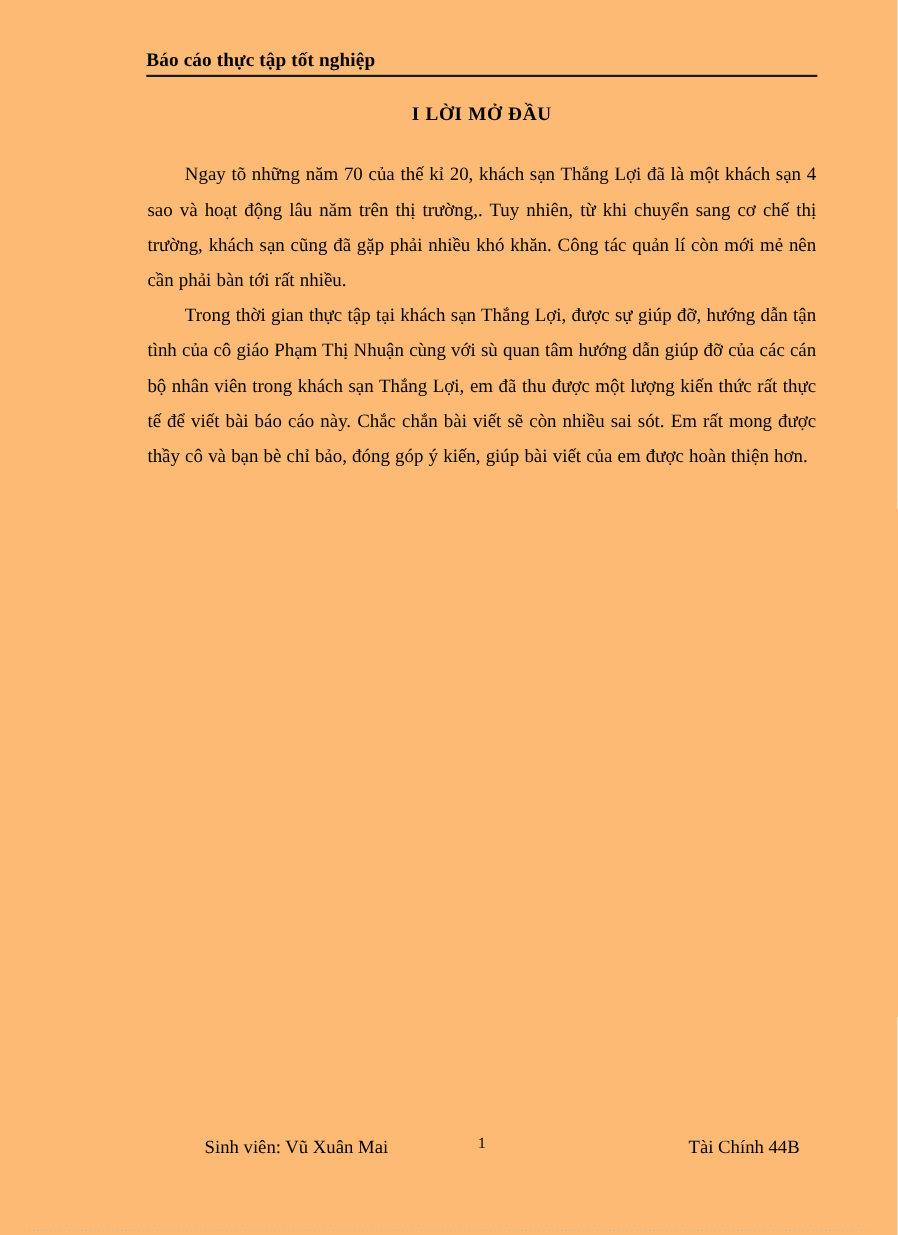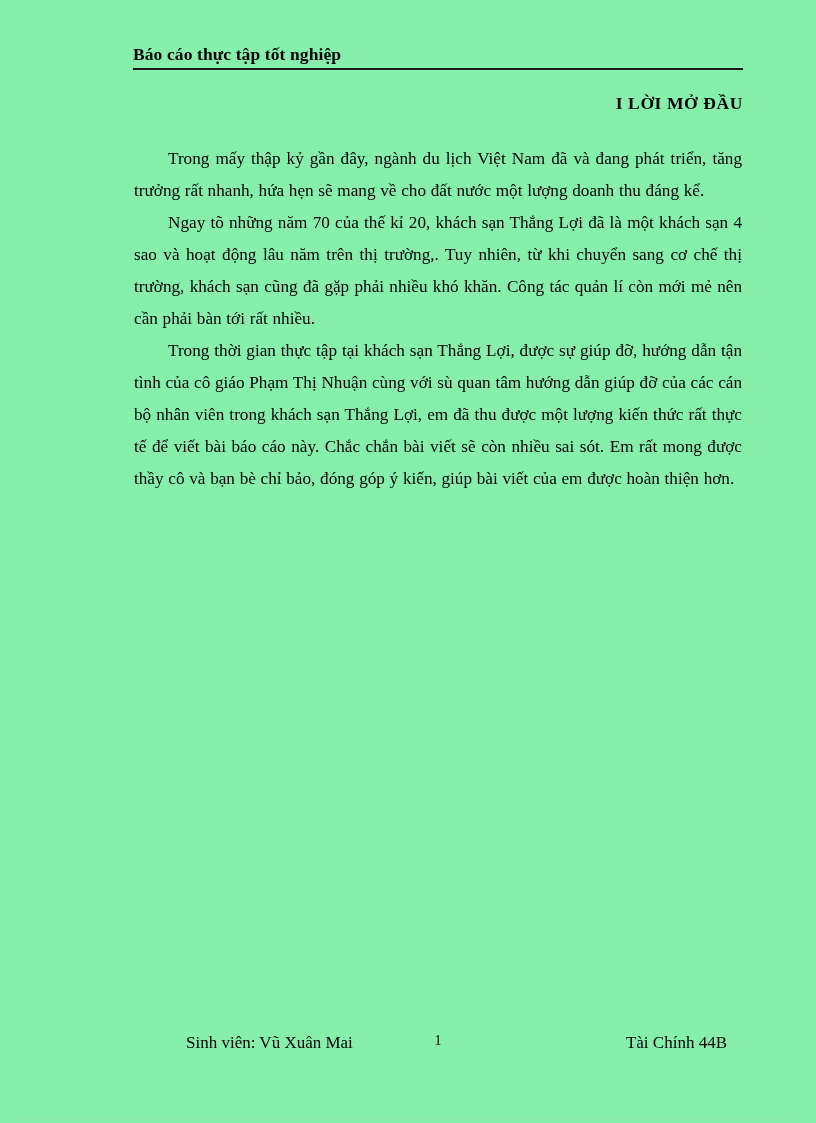--- a/index.html
+++ b/index.html
@@ -4,21 +4,21 @@
 <style>
   html, body {
     margin: 0;
     padding: 0;
     background: #ffffff;
   }
   .page {
     position: relative;
     width: 816px;
     height: 1123px;
-    background: #86efac;
+    background: #fdba74;
     overflow: hidden;
     font-family: "Liberation Serif", "DejaVu Serif", serif;
     color: #000000;
     box-sizing: border-box;
   }
 
   
   .header {
     position: absolute;
     left: 133px;
@@ -39,21 +39,21 @@
     width: 610px;
     height: 0;
   }
 
   
   .doc-title {
     position: absolute;
     left: 133px;
     top: 93px;
     width: 610px;
-    text-align: right;
+    text-align: center;
     font-size: 17.5px;
     font-weight: bold;
     letter-spacing: 0.6px;
   }
 
   
   .body-area {
     position: absolute;
     left: 134px;
     top: 143px;
@@ -122,21 +122,20 @@
 <div class="page">
 
   <div class="header">
     <div class="header-title">Báo cáo thực tập tốt nghiệp</div>
     <hr class="header-rule">
   </div>
 
   <div class="doc-title">I LỜI MỞ ĐẦU</div>
 
   <div class="body-area">
-    <p class="para">Trong mấy thập kỷ gần đây, ngành du lịch Việt Nam đã và đang phát triển, tăng trưởng rất nhanh, hứa hẹn sẽ mang về cho đất nước một lượng doanh thu đáng kể.</p>
     <p class="para">Ngay tõ những năm 70 của thế kỉ 20, khách sạn Thắng Lợi đã là một khách sạn 4 sao và hoạt động lâu năm trên thị trường,. Tuy nhiên, từ khi chuyển sang cơ chế thị trường, khách sạn cũng đã gặp phải nhiều khó khăn. Công tác quản lí còn mới mẻ nên cần phải bàn tới rất nhiều.</p>
     <p class="para">Trong thời gian thực tập tại khách sạn Thắng Lợi, được sự giúp đỡ, hướng dẫn tận tình của cô giáo Phạm Thị Nhuận cùng với sù quan tâm hướng dẫn giúp đỡ của các cán bộ nhân viên trong khách sạn Thắng Lợi, em đã thu được một lượng kiến thức rất thực tế để viết bài báo cáo này. Chắc chắn bài viết sẽ còn nhiều sai sót. Em rất mong được thầy cô và bạn bè chỉ bảo, đóng góp ý kiến, giúp bài viết của em được hoàn thiện hơn.</p>
   </div>
 
   <div class="footer">
     <div class="footer-left">Sinh viên: Vũ Xuân Mai</div>
     <div class="footer-page">1</div>
     <div class="footer-right">Tài Chính 44B</div>
   </div>
 

